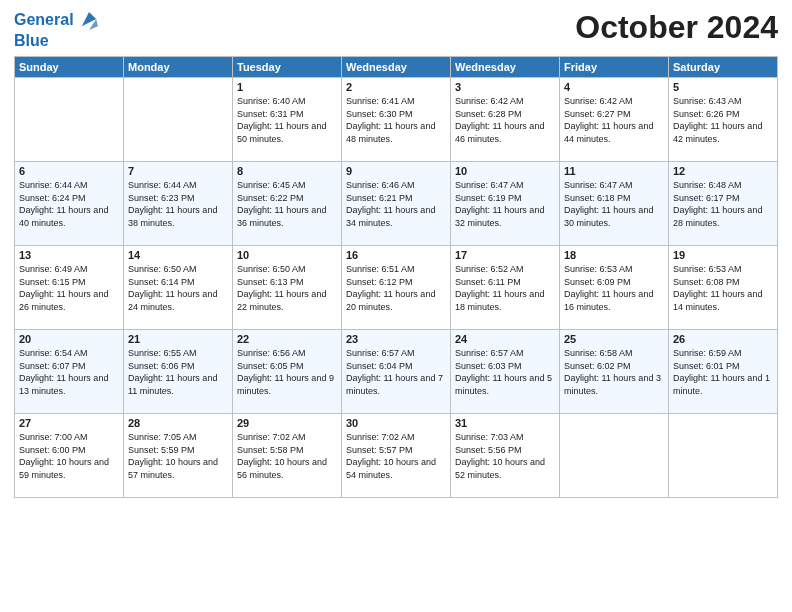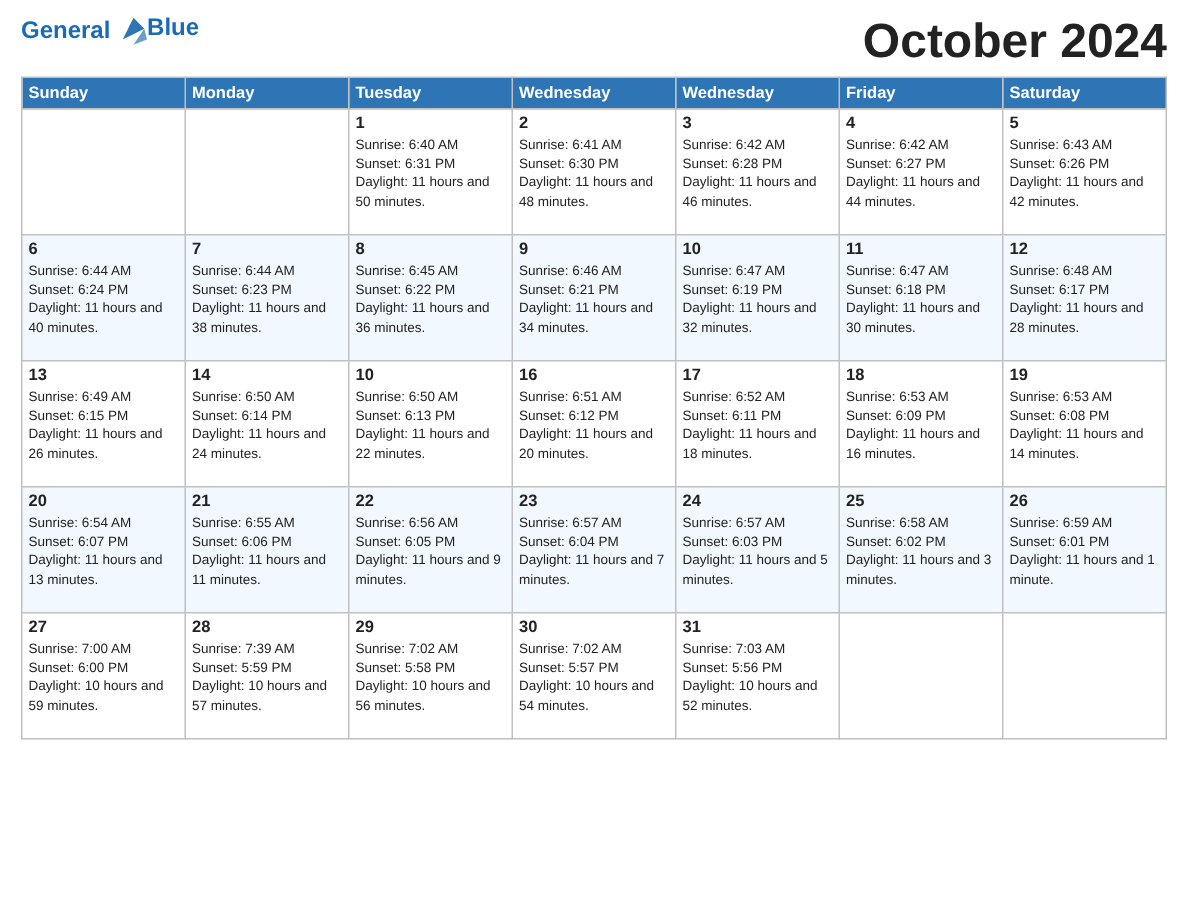--- a/index.html
+++ b/index.html
@@ -75,21 +75,21 @@
       display: block;
       margin-bottom: 2px;
     }
     .cell-content {
       font-size: 9px;
       line-height: 1.4;
       color: #222;
     }
     .logo-wrapper {
       display: flex;
-      flex-direction: row;
+      flex-direction: column;
       align-items: flex-start;
     }
     .logo-line1 {
       font-size: 16px;
       font-weight: bold;
       color: #333;
     }
     .logo-line1 span {
       color: #1a6bb5;
     }
@@ -300,21 +300,21 @@
         </tr>
         <tr>
           <td>
             <span class="day-num">27</span>
             <div class="cell-content" style="white-space: pre-line;">Sunrise: 7:00 AM
 Sunset: 6:00 PM
 Daylight: 10 hours and 59 minutes.</div>
           </td>
           <td>
             <span class="day-num">28</span>
-            <div class="cell-content" style="white-space: pre-line;">Sunrise: 7:39 AM
+            <div class="cell-content" style="white-space: pre-line;">Sunrise: 7:05 AM
 Sunset: 5:59 PM
 Daylight: 10 hours and 57 minutes.</div>
           </td>
           <td>
             <span class="day-num">29</span>
             <div class="cell-content" style="white-space: pre-line;">Sunrise: 7:02 AM
 Sunset: 5:58 PM
 Daylight: 10 hours and 56 minutes.</div>
           </td>
           <td>

